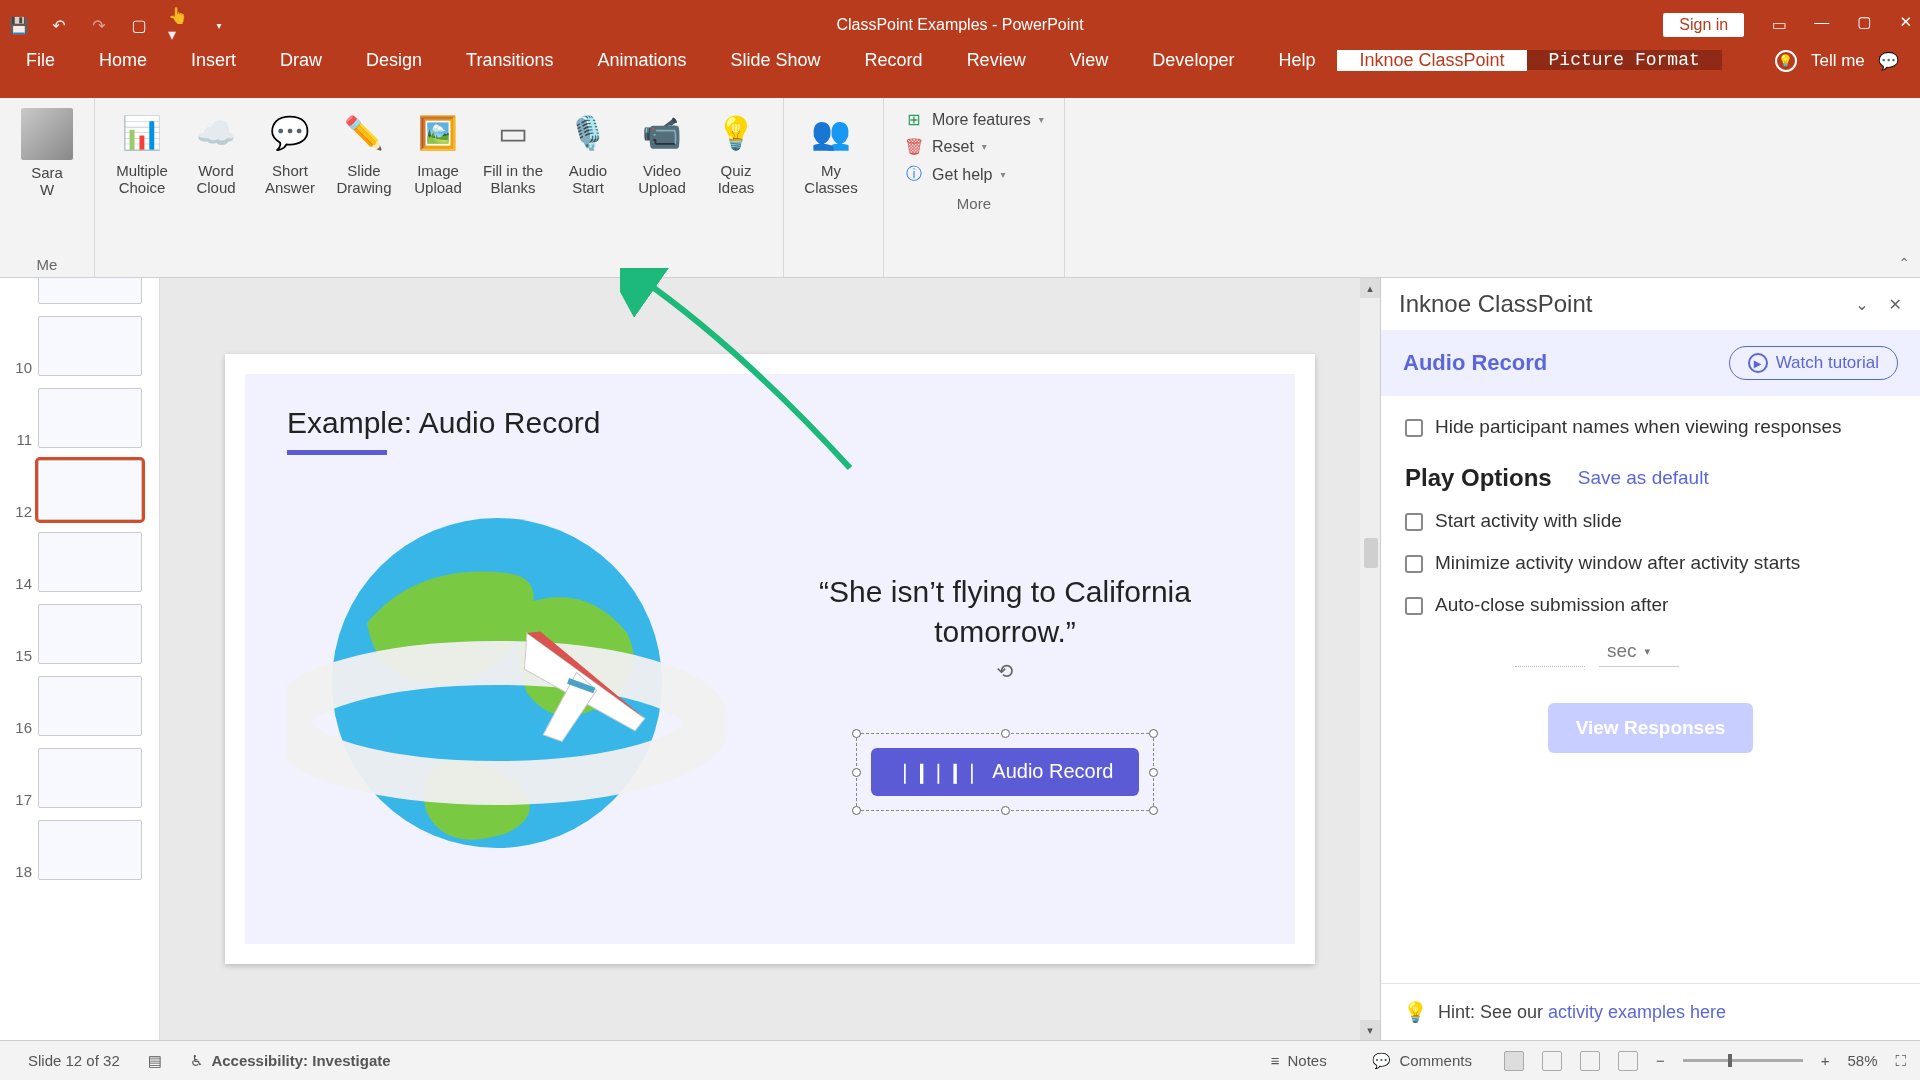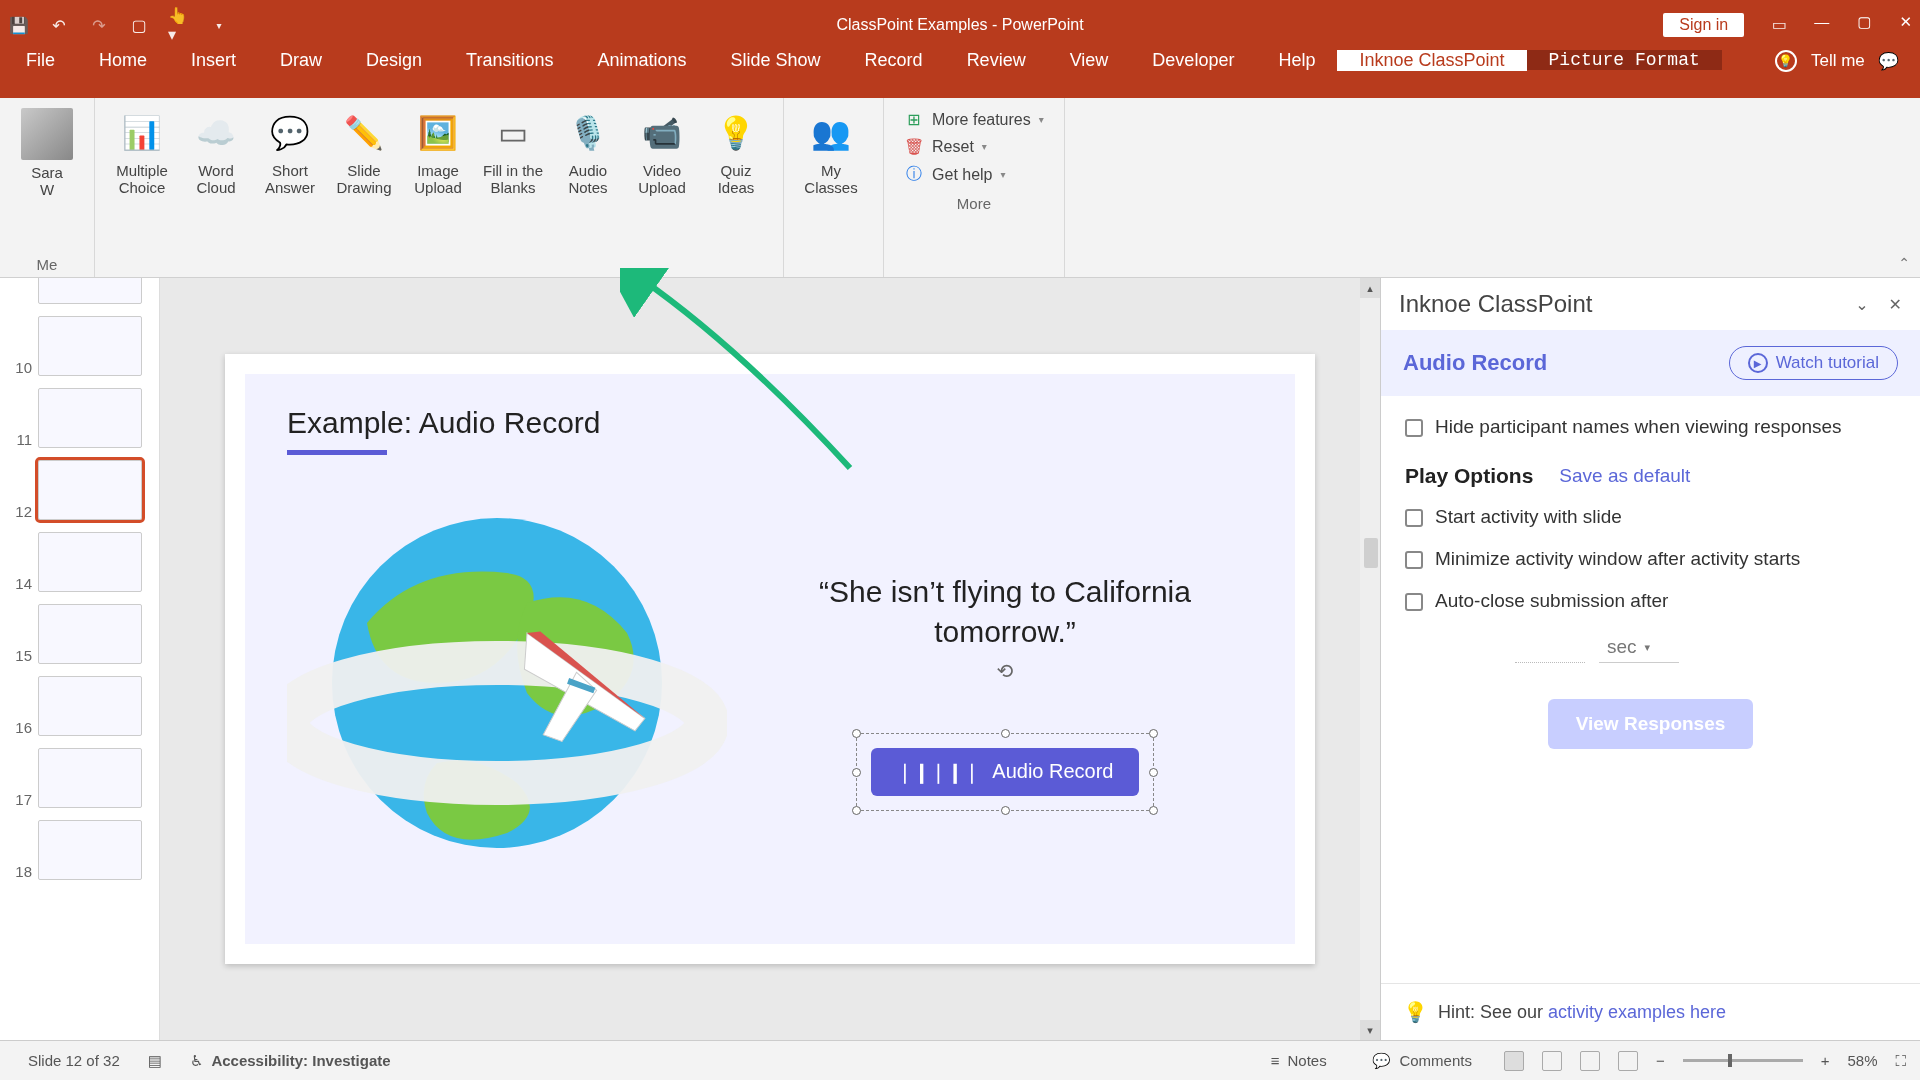--- a/index.html
+++ b/index.html
@@ -69,21 +69,21 @@
 .panel-head { display: flex; align-items: center; padding: 12px 18px; font-size: 24px; color: #444; }
 .panel-head .phc { margin-left: auto; display: flex; gap: 20px; color: #666; font-size: 16px; }
 .panel-sub { background: #eef0ff; padding: 16px 22px; display: flex; align-items: center; }
 .panel-sub-title { color: #5b67d8; font-size: 22px; font-weight: 600; }
 .watch-btn { margin-left: auto; border: 1px solid #5b67d8; color: #5b67d8; border-radius: 999px; padding: 6px 18px; font-size: 17px; display: flex; align-items: center; gap: 8px; }
 .play-circ { width: 20px; height: 20px; border: 2px solid #5b67d8; border-radius: 50%; display: inline-flex; align-items: center; justify-content: center; font-size: 10px; }
 .panel-body { padding: 20px 24px; font-size: 19px; color: #333; overflow-y: auto; }
 .chk-row { display: flex; align-items: flex-start; gap: 12px; margin-bottom: 20px; }
 .chk { width: 18px; height: 18px; border: 2px solid #888; border-radius: 3px; flex-shrink: 0; margin-top: 3px; }
 .section-row { display: flex; align-items: center; gap: 26px; margin: 26px 0 18px; }
-.section-title { font-size: 21px; font-weight: 600; color: #222; }
+.section-title { font-size: 24px; font-weight: 600; color: #222; }
 .link { color: #5b67d8; }
 .sec-box { border-bottom: 1px solid #ccc; padding: 4px 8px; min-width: 80px; color: #777; display: inline-flex; align-items: center; gap: 8px; }
 .vr-btn { background: #c8ceff; color: #fff; padding: 14px 28px; border-radius: 6px; font-size: 19px; font-weight: 600; margin: 36px auto 0; display: block; width: fit-content; }
 .hint-row { border-top: 1px solid #e5e5e5; padding: 16px 22px; display: flex; align-items: center; gap: 10px; font-size: 18px; color: #444; margin-top: auto; }
 .hint-bulb { color: #f7b500; font-size: 20px; }
 
 
 .status { height: 40px; background: #f3f3f3; border-top: 1px solid #ccc; display: flex; align-items: center; padding: 0 14px; font-size: 15px; color: #555; }
 .status .seg { display: flex; align-items: center; gap: 8px; padding: 0 14px; }
 .status .right { margin-left: auto; display: flex; align-items: center; gap: 18px; }
@@ -178,21 +178,21 @@
 Upload</div>
         </div>
         <div class="ribbon-btn">
           <div class="ribbon-icon" style="color:#666">▭</div>
           <div class="ribbon-label">Fill in the
 Blanks</div>
         </div>
         <div class="ribbon-btn">
           <div class="ribbon-icon" style="color:#1db97a">🎙️</div>
           <div class="ribbon-label">Audio
-Notes</div>
+Start</div>
         </div>
         <div class="ribbon-btn">
           <div class="ribbon-icon" style="color:#666">📹</div>
           <div class="ribbon-label">Video
 Upload</div>
         </div>
         <div class="ribbon-btn">
           <div class="ribbon-icon" style="color:#666">💡</div>
           <div class="ribbon-label">Quiz
 Ideas</div>

